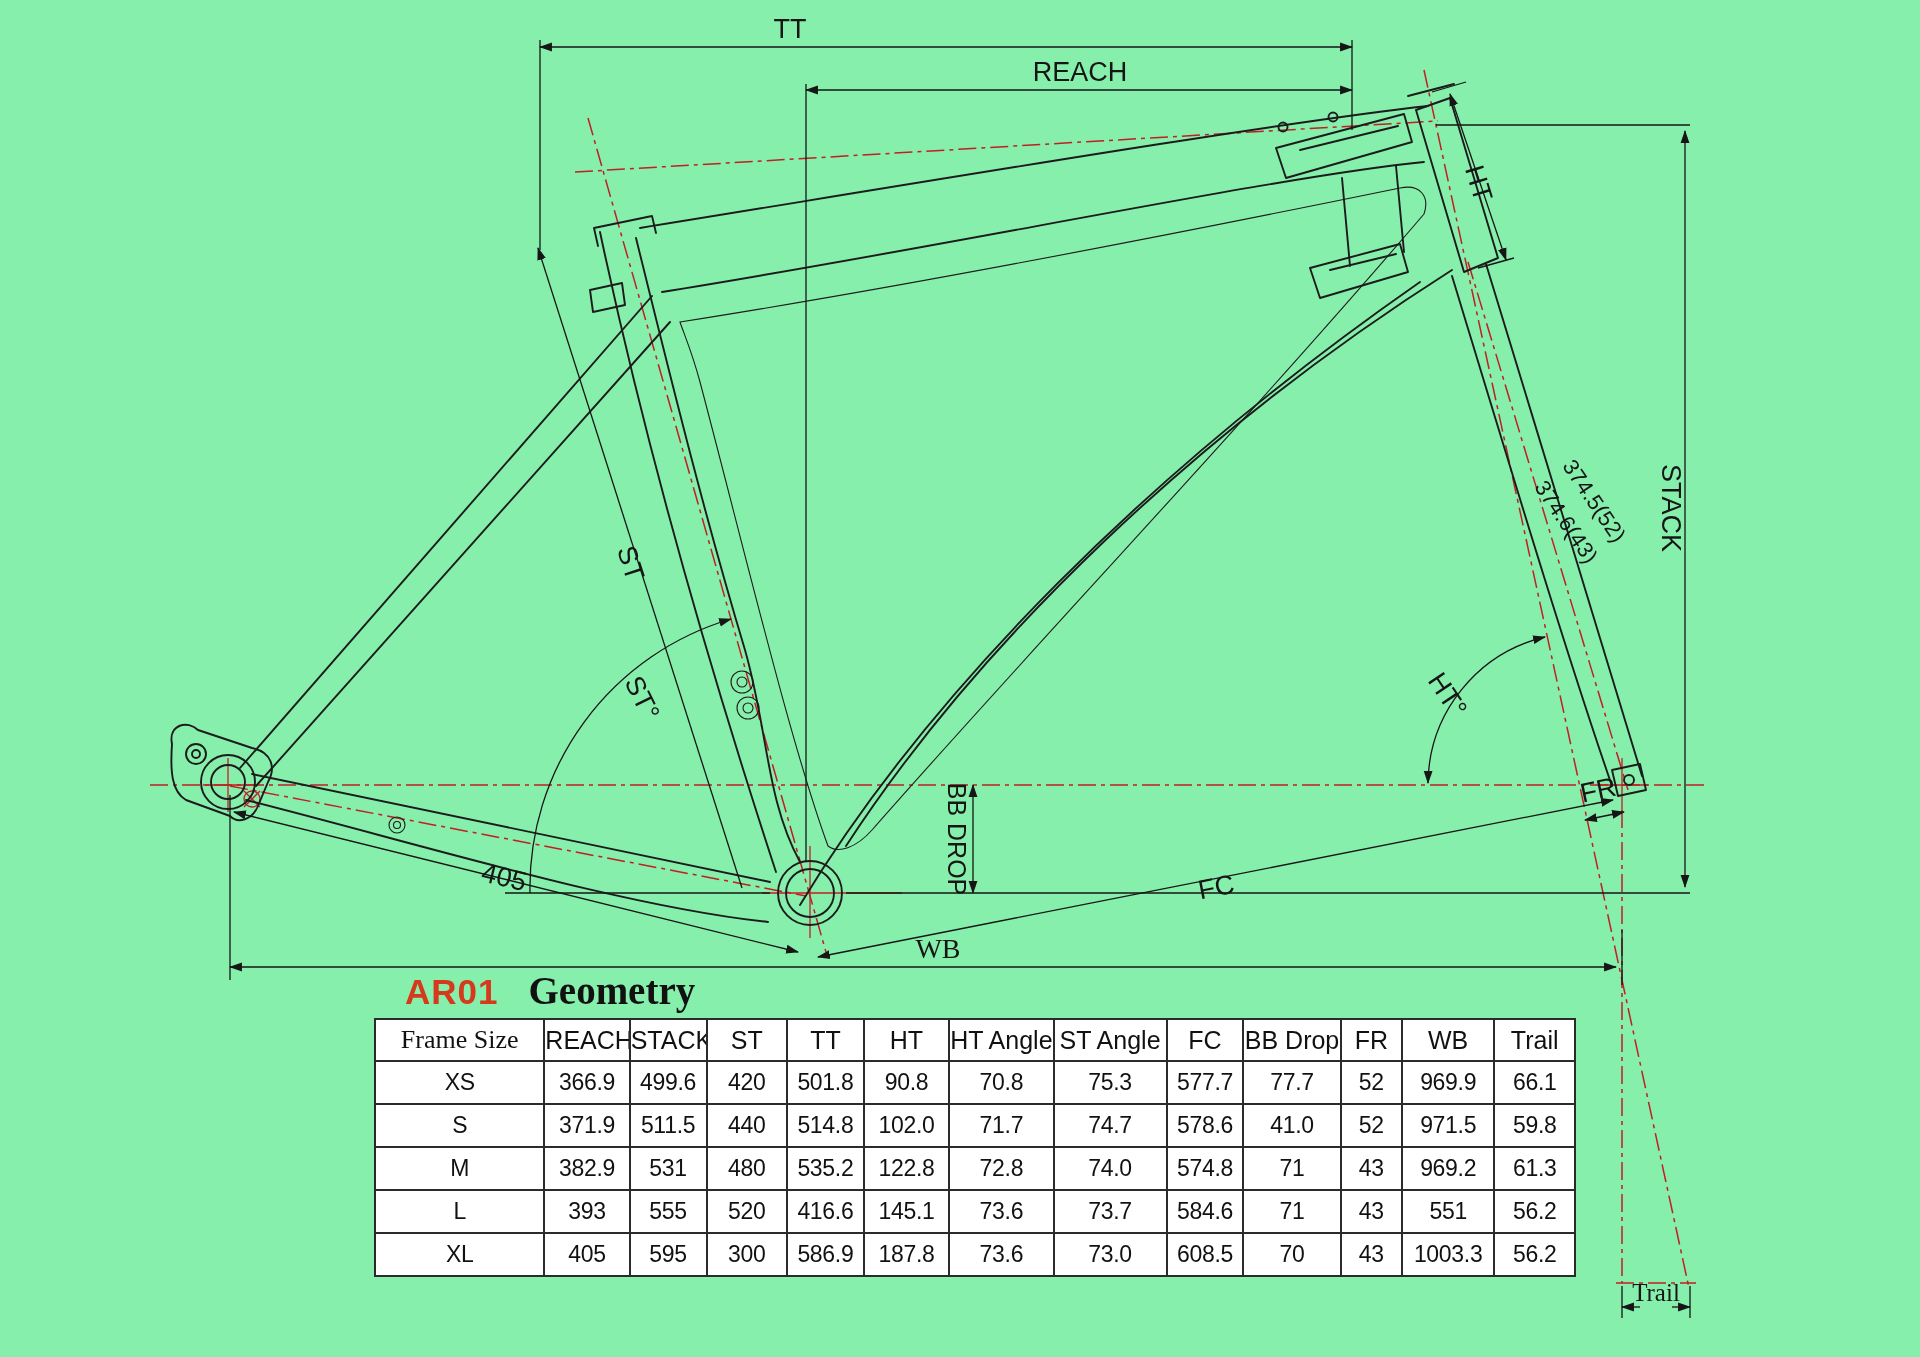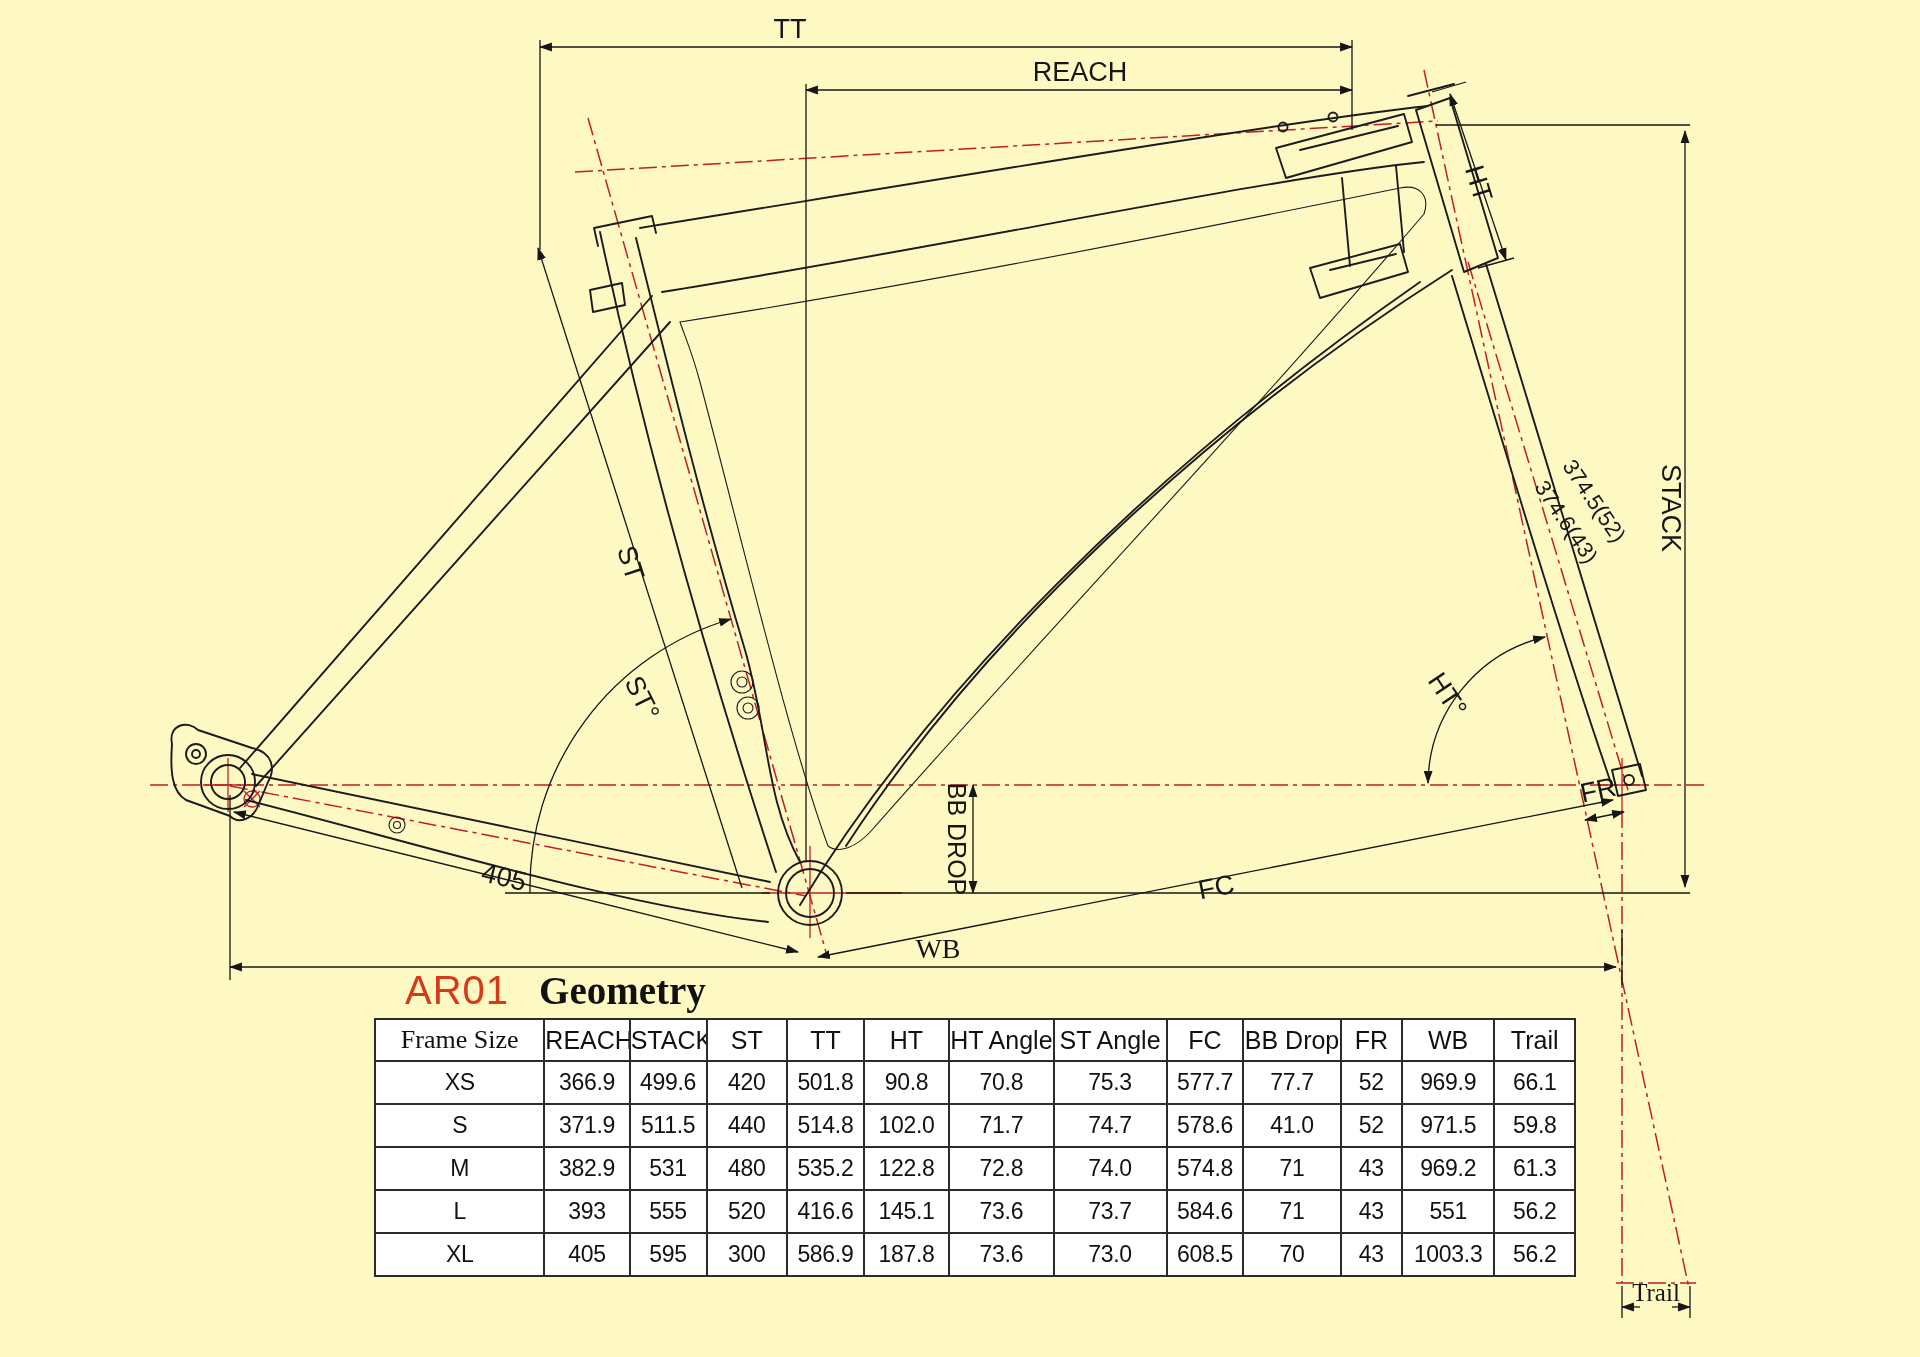--- a/index.html
+++ b/index.html
@@ -1,24 +1,24 @@
 <!DOCTYPE html>
 <html><head>
 <meta charset="utf-8">
 <style>
   html,body{margin:0;padding:0;background:#fff;}
-  #stage{position:relative;width:1920px;height:1357px;background:#fef9c3;overflow:hidden;
+  #stage{position:relative;width:1920px;height:1357px;background:#86efac;overflow:hidden;
          font-family:"Liberation Sans",sans-serif;color:#111;}
   svg text{fill:#161616;}
   .dimlabel{font-size:27px;font-family:"Liberation Sans",sans-serif;}
   .dimsmall{font-size:22px;font-family:"Liberation Sans",sans-serif;}
   .serif{font-family:"Liberation Serif",serif;}
   
   #title{position:absolute;left:405px;top:968px;display:flex;align-items:baseline;}
-  #title .model{font-size:40px;font-weight:normal;letter-spacing:1px;}
+  #title .model{font-size:35px;font-weight:bold;letter-spacing:1px;}
   #title .geo{font-size:39px;font-weight:bold;margin-left:30px;
               font-family:"Liberation Serif",serif;color:#111;}
   
   #geom-table{position:absolute;left:374px;top:1018px;width:1202px;height:257px;
               border-collapse:collapse;table-layout:fixed;background:#fff;}
   #geom-table th,#geom-table td{border:2px solid #2b2b2b;text-align:center;vertical-align:middle;
               padding:0;white-space:nowrap;overflow:hidden;}
   #geom-table thead tr{height:42px;}
   #geom-table tbody tr{height:43px;}
   #geom-table th{font-size:25px;font-weight:normal;font-family:"Liberation Sans",sans-serif;}

